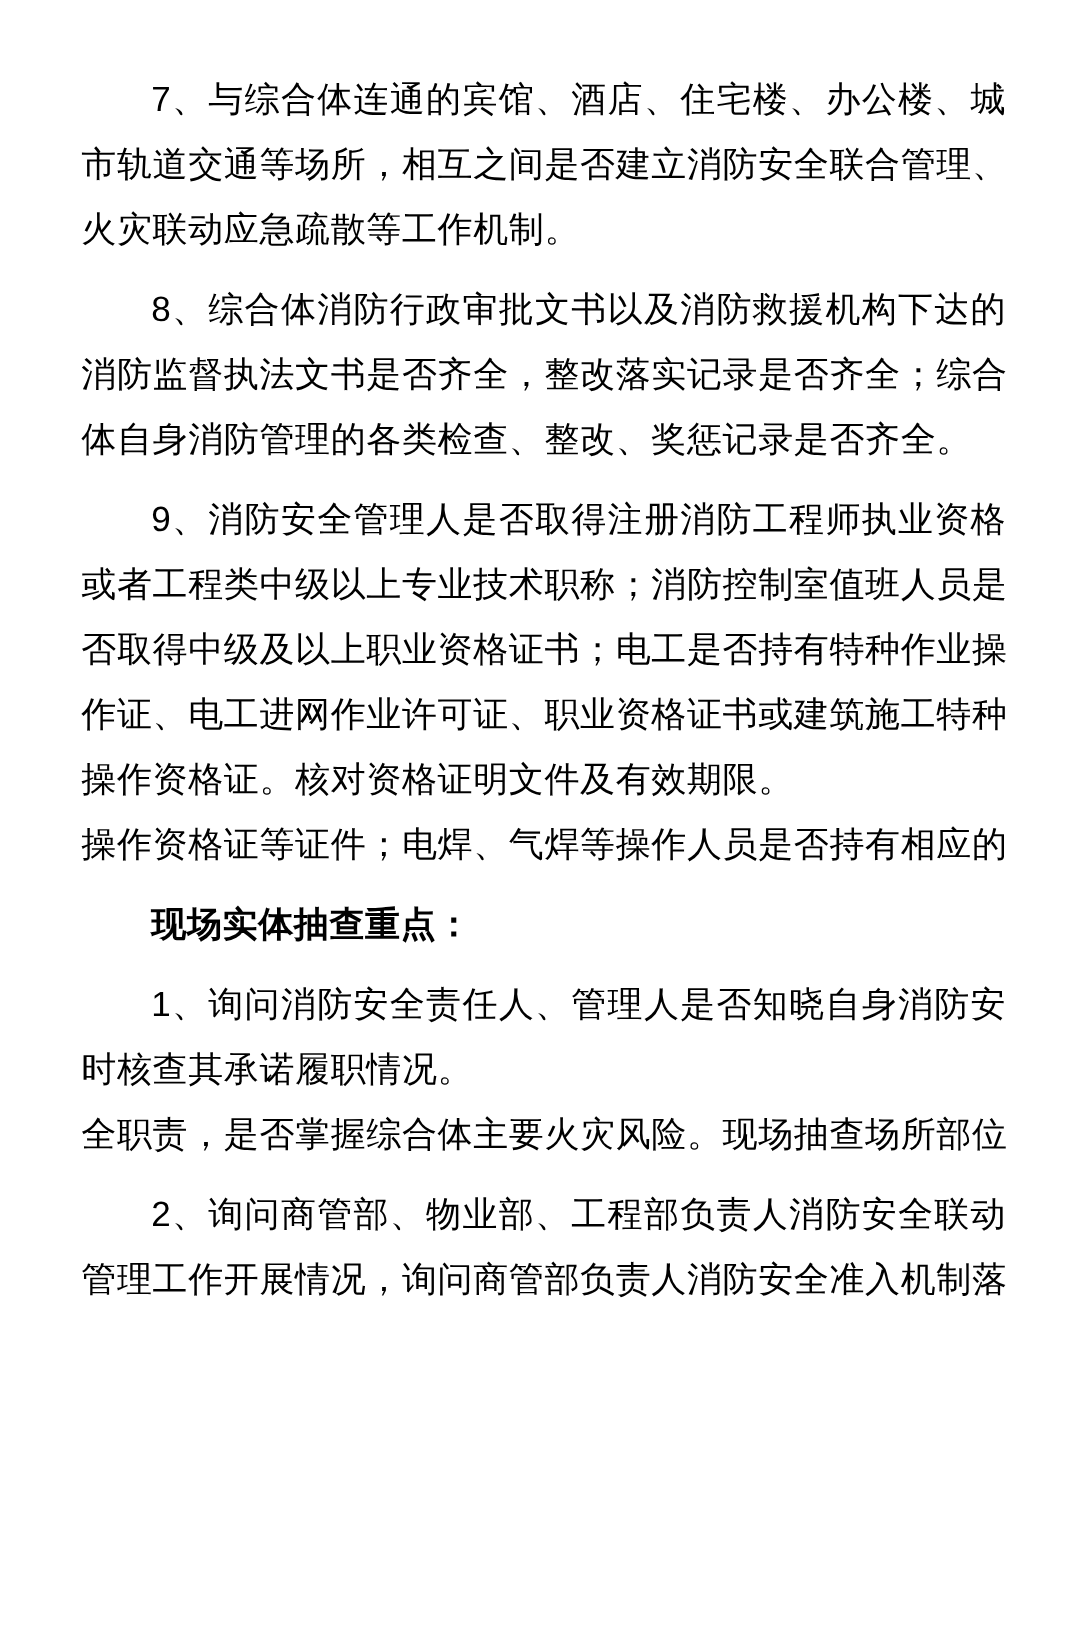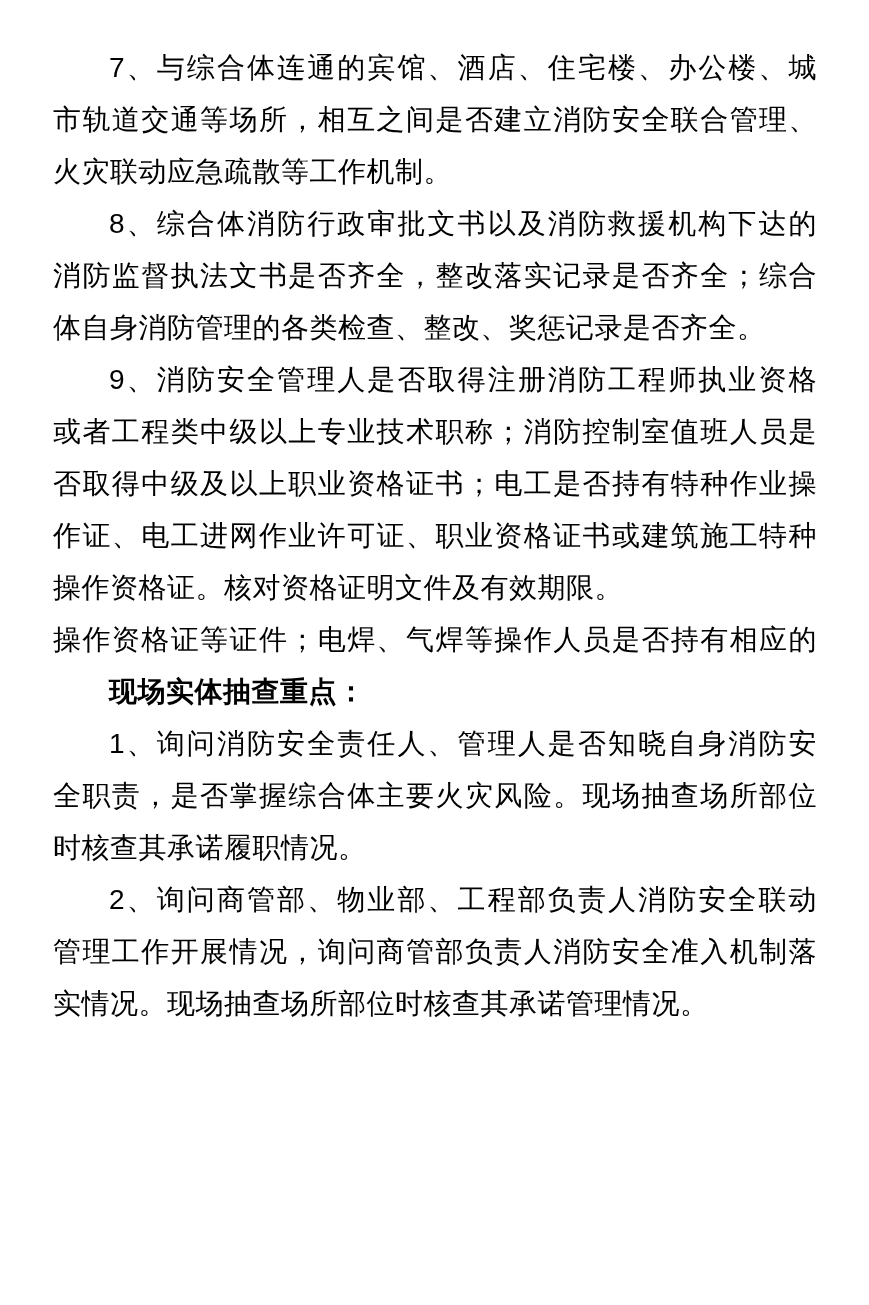--- a/index.html
+++ b/index.html
@@ -14,21 +14,21 @@
     box-sizing: border-box;
     background: #ffffff;
     padding: 42px 52px 0 53px;
     color: #000000;
     font-family: "Liberation Sans", "DejaVu Sans", sans-serif;
     font-size: 28px;
     line-height: 52px;
     overflow: hidden;
   }
   .para {
-    margin: 0;
+    margin: 12px;
     padding: 0;
   }
   .line {
     height: 52px;
     overflow: hidden;
     text-align: justify;
     text-align-last: justify;
     white-space: nowrap;
     letter-spacing: 0.5px;
   }
@@ -66,22 +66,21 @@
         <div class="line">否取得中级及以上职业资格证书；电工是否持有特种作业操</div>
         <div class="line">作证、电工进网作业许可证、职业资格证书或建筑施工特种</div>
         <div class="line last-line">操作资格证。核对资格证明文件及有效期限。</div>
         <div class="line">操作资格证等证件；电焊、气焊等操作人员是否持有相应的</div>
       </div>
       <div class="para heading">
         <div class="line first-line last-line">现场实体抽查重点：</div>
       </div>
       <div class="para body">
         <div class="line first-line">1、询问消防安全责任人、管理人是否知晓自身消防安</div>
+        <div class="line last-line">时核查其承诺履职情况。</div>
         <div class="line">全职责，是否掌握综合体主要火灾风险。现场抽查场所部位</div>
-        <div class="line last-line">时核查其承诺履职情况。</div>
       </div>
       <div class="para body">
         <div class="line first-line">2、询问商管部、物业部、工程部负责人消防安全联动</div>
         <div class="line">管理工作开展情况，询问商管部负责人消防安全准入机制落</div>
-        <div class="line last-line">实情况。现场抽查场所部位时核查其承诺管理情况。</div>
       </div>
     </div>
 </div>
 
 </body></html>

